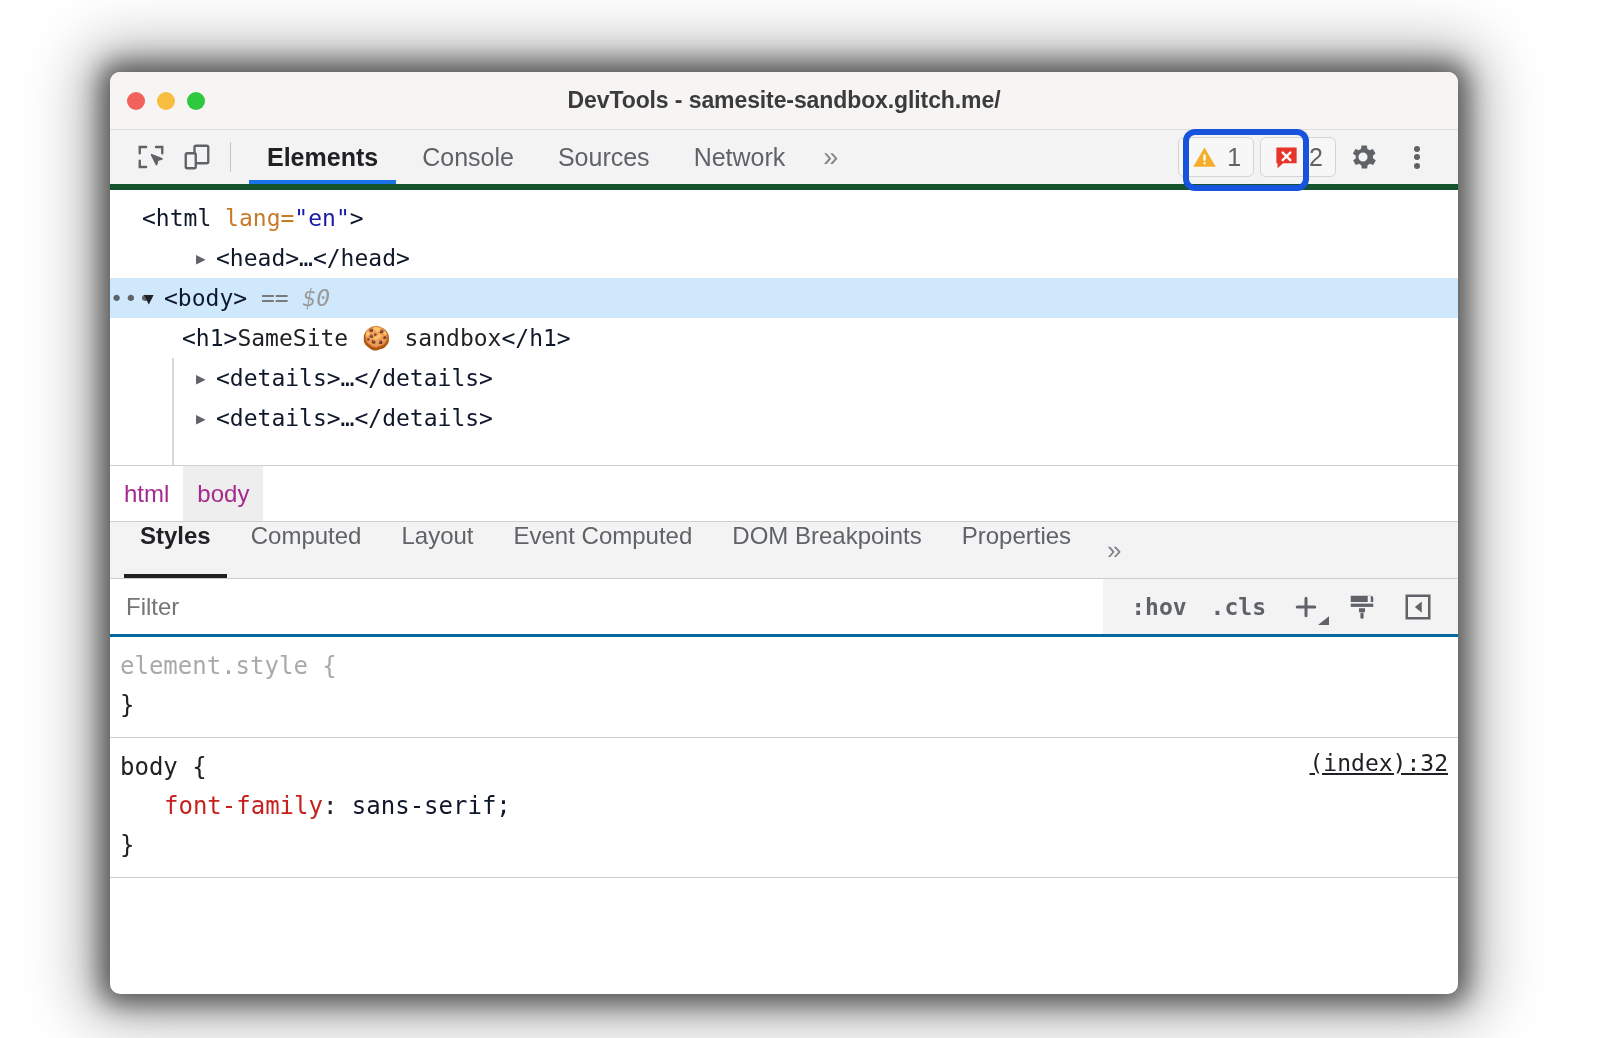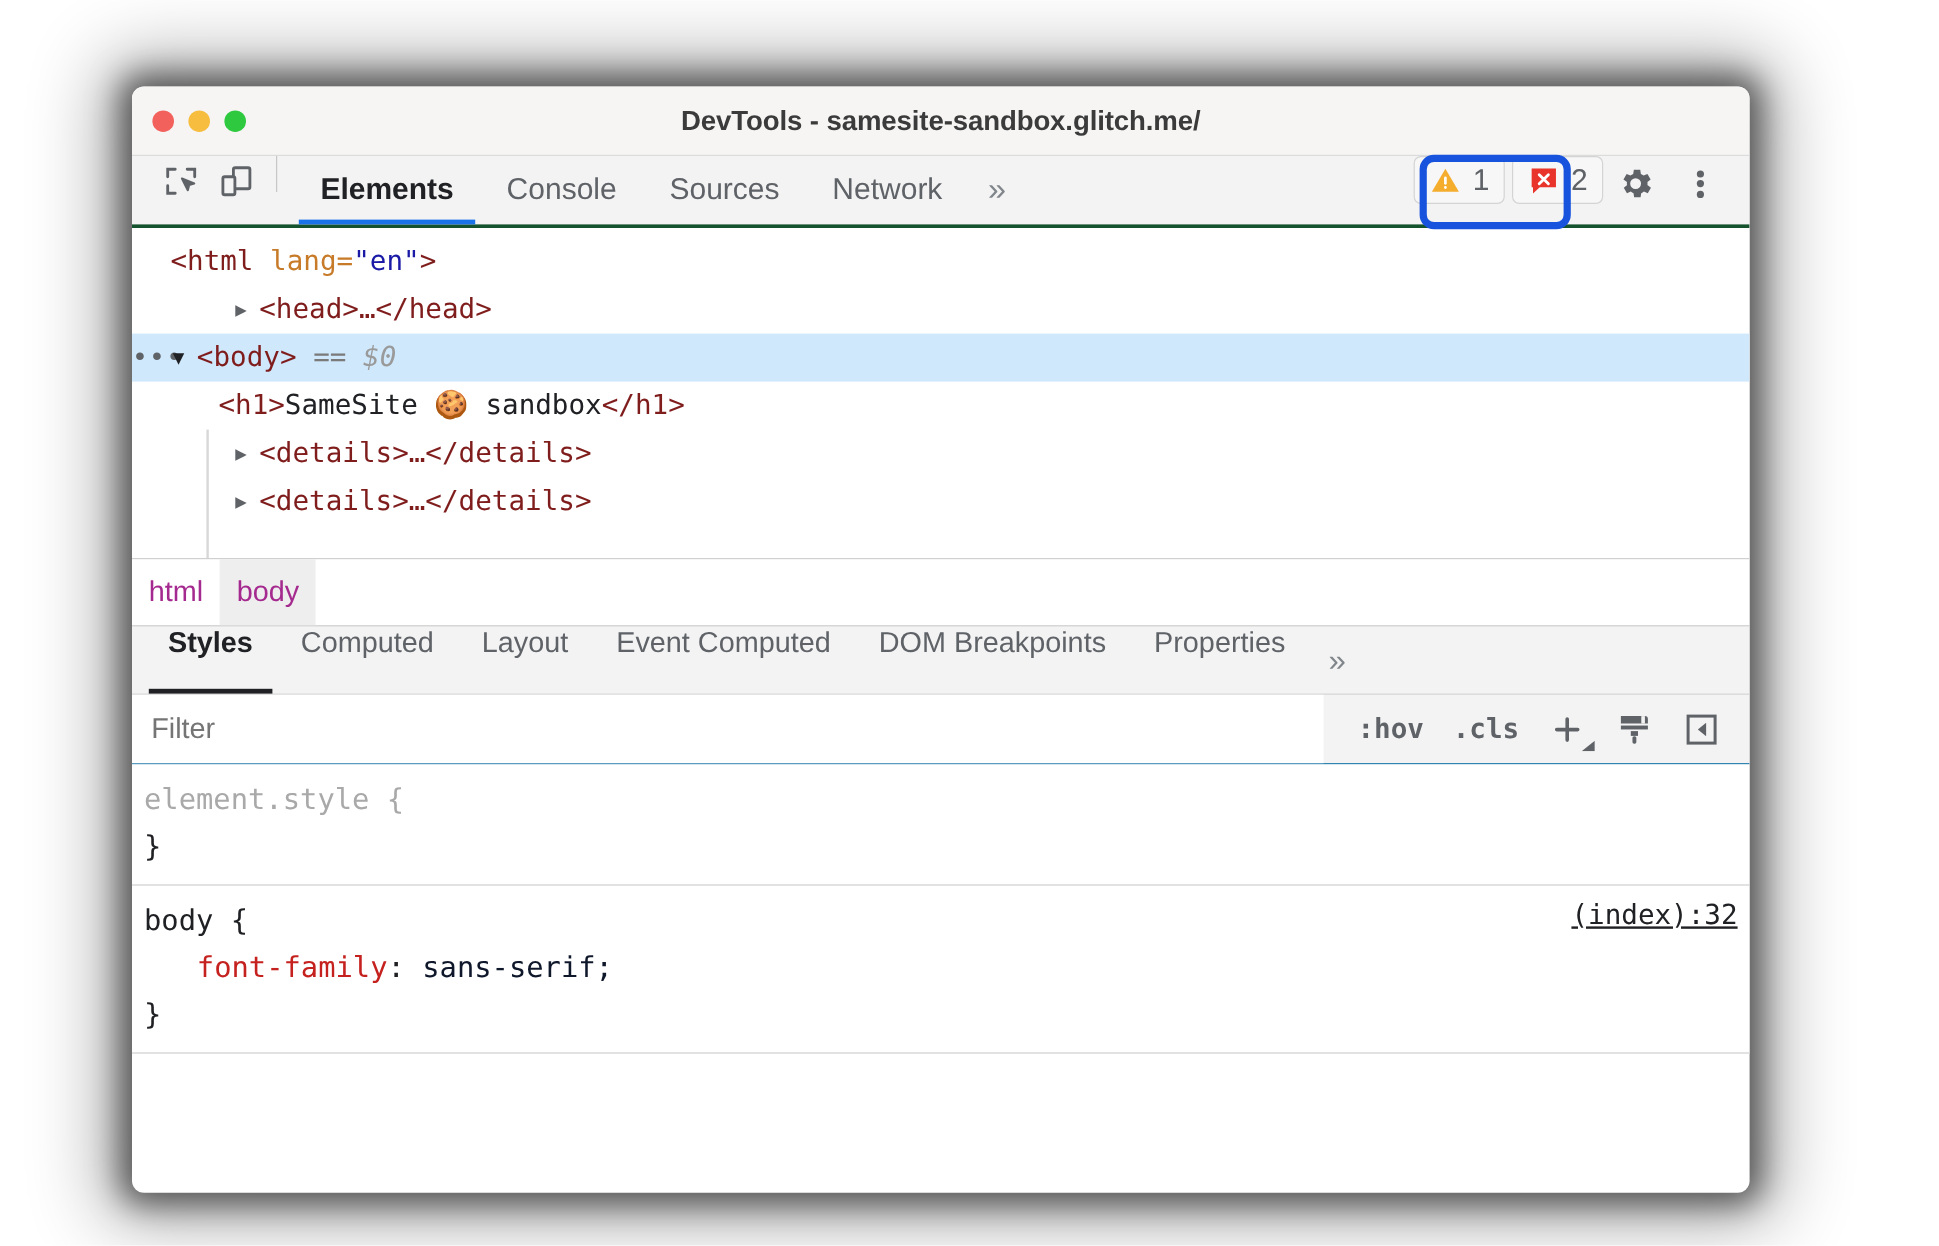--- a/index.html
+++ b/index.html
@@ -54,23 +54,23 @@
     font-weight: bold;
     color: #3b3b3b;
     letter-spacing: -0.1px;
   }
 
   
   .toolbar {
     position: relative;
     height: 60px;
     background: #f3f3f3;
-    border-bottom: 3px solid #14532d;
+    border-bottom: 6px solid #14532d;
     display: flex;
-    align-items: flex-start;
+    align-items: center;
     padding: 0 14px 0 18px;
   }
   .tb-icon {
     width: 46px; height: 42px;
     display: flex; align-items: center; justify-content: center;
     cursor: pointer;
   }
   .tb-sep {
     width: 1px; height: 30px;
     background: #c6c6c6;
@@ -171,21 +171,21 @@
   .indent3 { padding-left: 72px; }
   .tri {
     display: inline-block;
     width: 20px;
     color: #5f6368;
     font-size: 16px;
     vertical-align: 2px;
   }
   .tri.open { color: #202124; }
   .tk-doctype { color: #adadad; }
-  .tk-tag     { color: #7f1d1d; margin-top: 29px; }
+  .tk-tag     { color: #0f172a; margin-top: 29px; }
   .tk-attr    { color: #c77b28; }
   .tk-val     { color: #1a1aa6; }
   .tk-txt     { color: #202124; }
   .tk-eq      { color: #7a7a7a; }
   .tk-dollar  { color: #9a9a9a; font-style: italic; }
   .tree-guide {
     position: absolute;
     left: 62px; top: 168px;
     width: 2px; height: 110px;
     background: #d8d8d8;
@@ -237,21 +237,21 @@
   .stab-more {
     font-size: 26px; color: #80868b;
     padding: 0 16px; cursor: pointer;
     display: flex; align-items: center; height: 100%;
   }
 
   
   .filter-row {
     height: 58px;
     background: #f3f3f3;
-    border-bottom: 1px solid #0369a1;
+    border-bottom: 3px solid #0369a1;
     display: flex; align-items: stretch;
   }
   .filter-input {
     flex: 1 1 auto;
     background: #ffffff;
     border: none;
     outline: none;
     font-family: "Liberation Sans", sans-serif;
     font-size: 24px;
     color: #202124;

